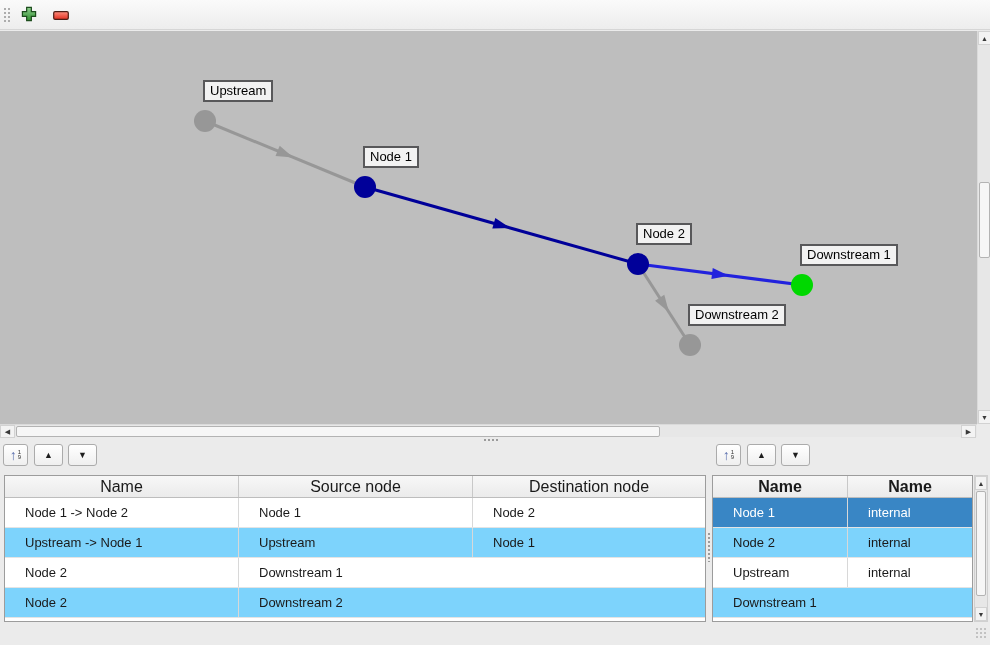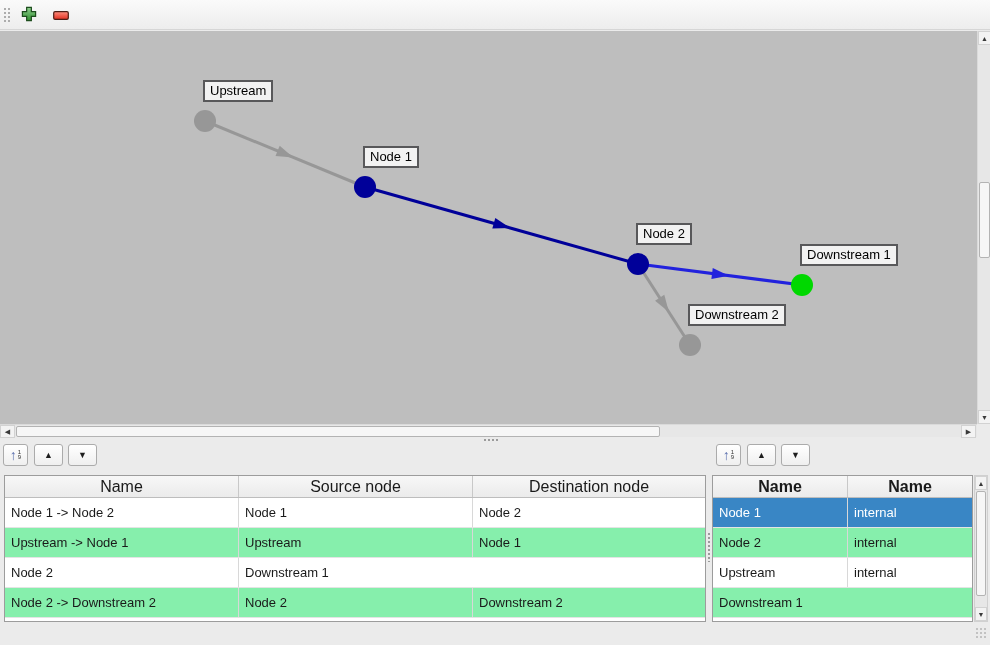--- a/index.html
+++ b/index.html
@@ -103,23 +103,23 @@
   .dtable.left { left:4px; width:702px; height:147px; }
   .dtable.right { left:712px; width:261px; height:147px; }
   .thead { display:flex; height:22px; background:linear-gradient(#f7f7f7,#ebebeb); border-bottom:1px solid #bdbdbd; }
   .hcell {
     display:flex; align-items:center; justify-content:center;
     font-size:16px; color:#1a1a1a; height:100%; cursor:pointer;
   }
   .hcell + .hcell { border-left:1px solid #c8c8c8; }
   .dtable.right .hcell { font-weight:bold; }
   .trow { display:flex; height:30px; background:#ffffff; border-bottom:1px solid #e4e4e4; cursor:pointer; }
-  .trow.alt { background:#86efac; }
+  .trow.alt { background:#7dd3fc; }
   .tcell {
-    display:flex; align-items:center; padding:0 6px; font-size:13px;
+    display:flex; align-items:center; padding:0 20px; font-size:13px;
     height:100%; overflow:hidden; white-space:nowrap;
   }
   .tcell + .tcell { border-left:1px solid #d8d8d8; }
   .dtable.left .hcell:nth-child(1), .dtable.left .tcell:nth-child(1) { width:233px; }
   .dtable.left .hcell:nth-child(2), .dtable.left .tcell:nth-child(2) { width:234px; }
   .dtable.left .hcell:nth-child(3), .dtable.left .tcell:nth-child(3) { width:233px; }
   .dtable.right .hcell:nth-child(1), .dtable.right .tcell:nth-child(1) { width:134px; }
   .dtable.right .hcell:nth-child(2), .dtable.right .tcell:nth-child(2) { width:125px; }
   
   .tbl-scroll {
@@ -259,21 +259,20 @@
     <div class="trow alt">
       <div class="tcell">Upstream -&gt; Node 1</div>
       <div class="tcell">Upstream</div>
       <div class="tcell">Node 1</div>
     </div>
     <div class="trow">
       <div class="tcell">Node 2</div>
       <div class="tcell">Downstream 1</div>
     </div>
     <div class="trow alt">
-      <div class="tcell">Node 2 -&gt; Downstream 2</div>
       <div class="tcell">Node 2</div>
       <div class="tcell">Downstream 2</div>
     </div>
   </div>
 
 <div class="vsplit">
   <div class="dots-v"></div>
 </div>
 
 <div class="dtable right" id="nodes-table">

